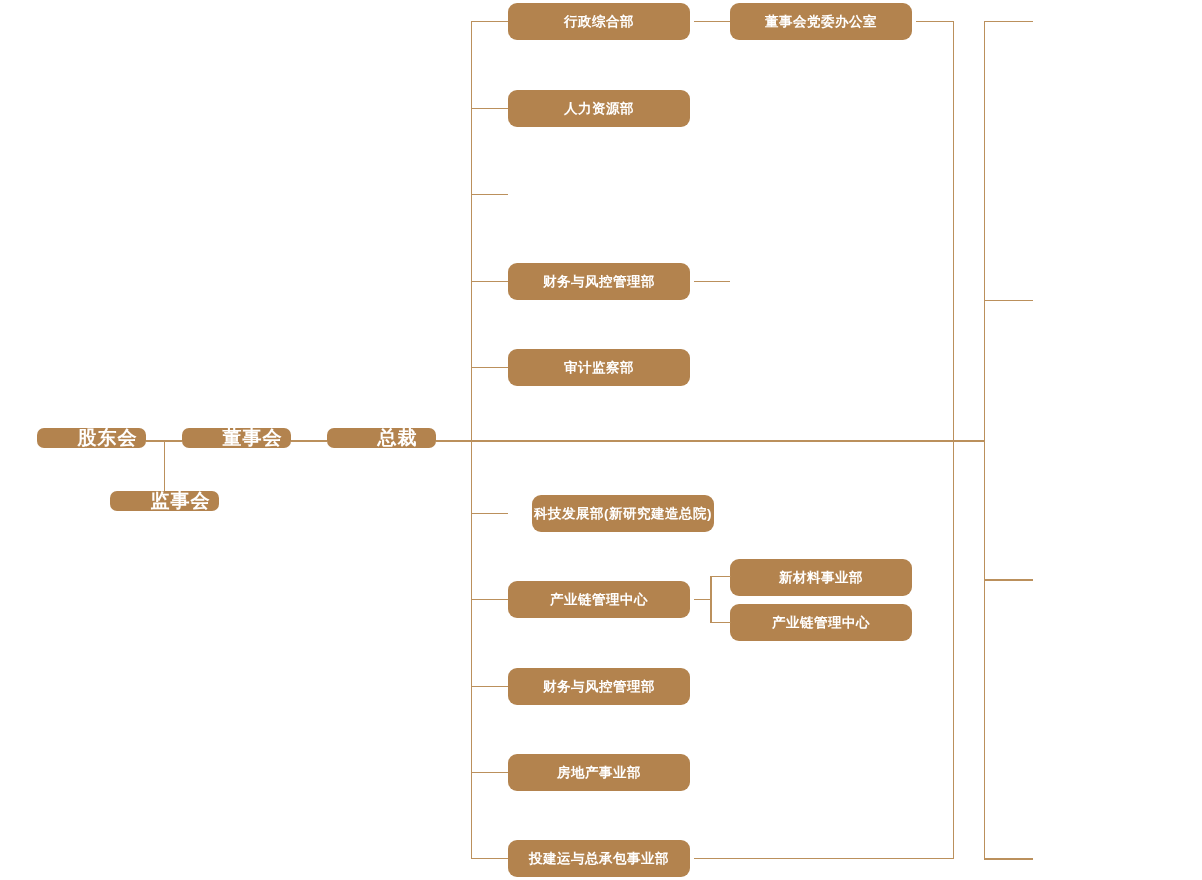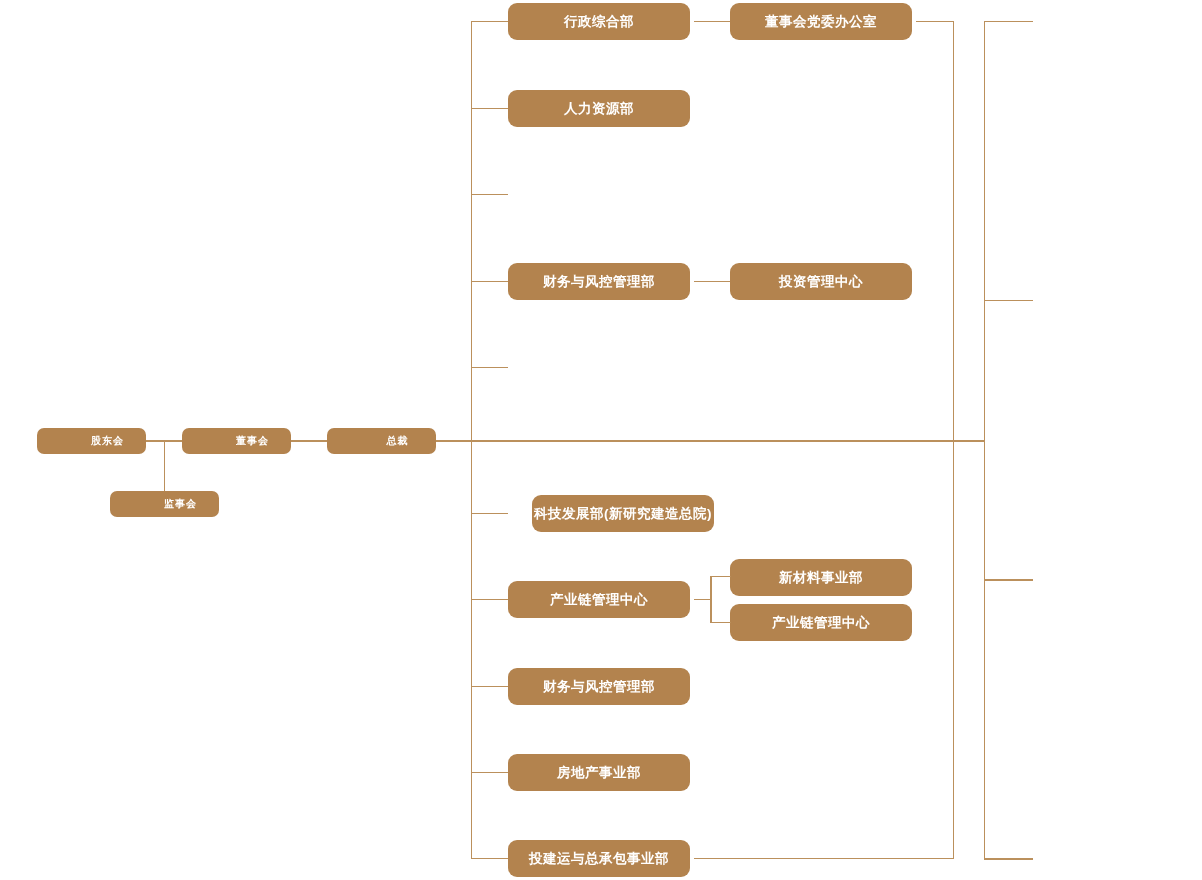--- a/index.html
+++ b/index.html
@@ -14,47 +14,47 @@
     position:absolute;
     display:flex;align-items:center;justify-content:center;
     background:var(--node-fill,#b3834e);
     color:var(--node-text,#ffffff);
     text-align:center;
     font-weight:600;
     letter-spacing:1px;
     white-space:nowrap;
     box-sizing:border-box;
   }
-  .node.sm{width:109px;height:26px;border-radius:7px;font-size:10px;padding-left:32px;}
+  .node.sm{width:109px;height:20px;border-radius:7px;font-size:19px;padding-left:32px;}
   .node.lg{width:182px;height:37px;border-radius:9px;font-size:13.5px;letter-spacing:0.5px;}
   .hl{position:absolute;height:1.5px;background:var(--line,#bb905c);}
   .vl{position:absolute;width:1.5px;background:var(--line,#bb905c);}
 </style>
 </head>
 <body style="--node-fill: #b3834e; --node-text: #ffffff; --line: #bb905c; --background: #ffffff;">
 
 <div class="stage">
 
   <div class="node sm" style="left:37px;top:428px">股东会</div>
   <div class="node sm" style="left:182px;top:428px">董事会</div>
   <div class="node sm" style="left:327px;top:428px">总裁</div>
   <div class="node sm" style="left:110px;top:491px">监事会</div>
 
   <div class="node lg" style="left:508px;top:3px">行政综合部</div>
   <div class="node lg" style="left:508px;top:90px">人力资源部</div>
   <div class="node lg" style="left:508px;top:263px">财务与风控管理部</div>
+  <div class="node lg" style="left:508px;top:349px">审计监察部</div>
 
   <div class="node lg" style="left:532px;top:495px">科技发展部(新研究建造总院)</div>
   <div class="node lg" style="left:508px;top:581px">产业链管理中心</div>
   <div class="node lg" style="left:508px;top:668px">财务与风控管理部</div>
   <div class="node lg" style="left:508px;top:754px">房地产事业部</div>
   <div class="node lg" style="left:730px;top:3px">董事会党委办公室</div>
 
   <div class="node lg" style="left:508px;top:840px">投建运与总承包事业部</div>
-  <div class="node lg" style="left:730px;top:263px">投资管理中心</div>
   <div class="node lg" style="left:730px;top:559px">新材料事业部</div>
   <div class="node lg" style="left:730px;top:604px">产业链管理中心</div>
 
   <div class="hl" style="left:146px;top:440px;width:36px"></div>
   <div class="hl" style="left:291px;top:440px;width:36px"></div>
   <div class="hl" style="left:436px;top:440px;width:548px"></div>
   <div class="vl" style="left:163.5px;top:441px;height:50px"></div>
 
   <div class="vl" style="left:470.5px;top:21px;height:837px"></div>
 

